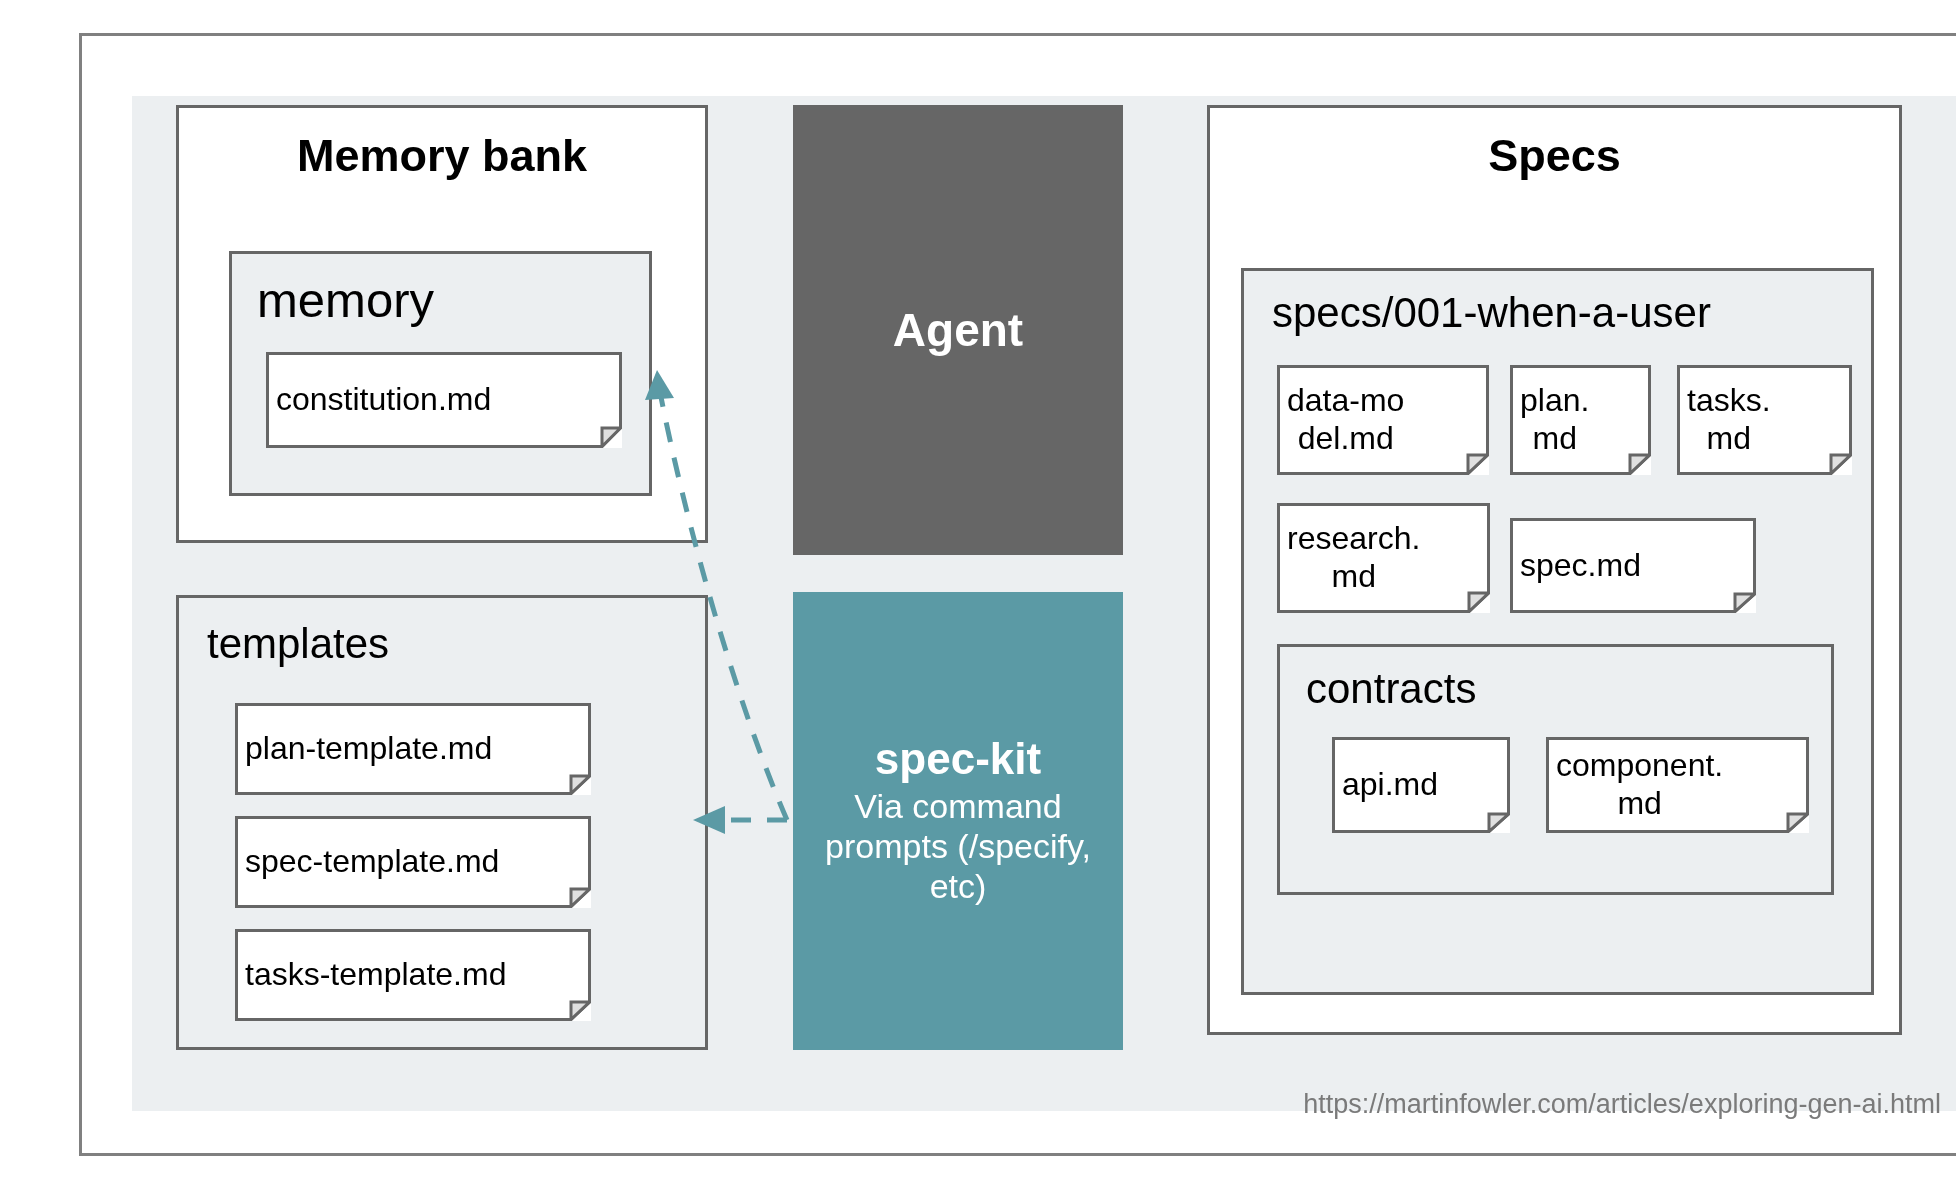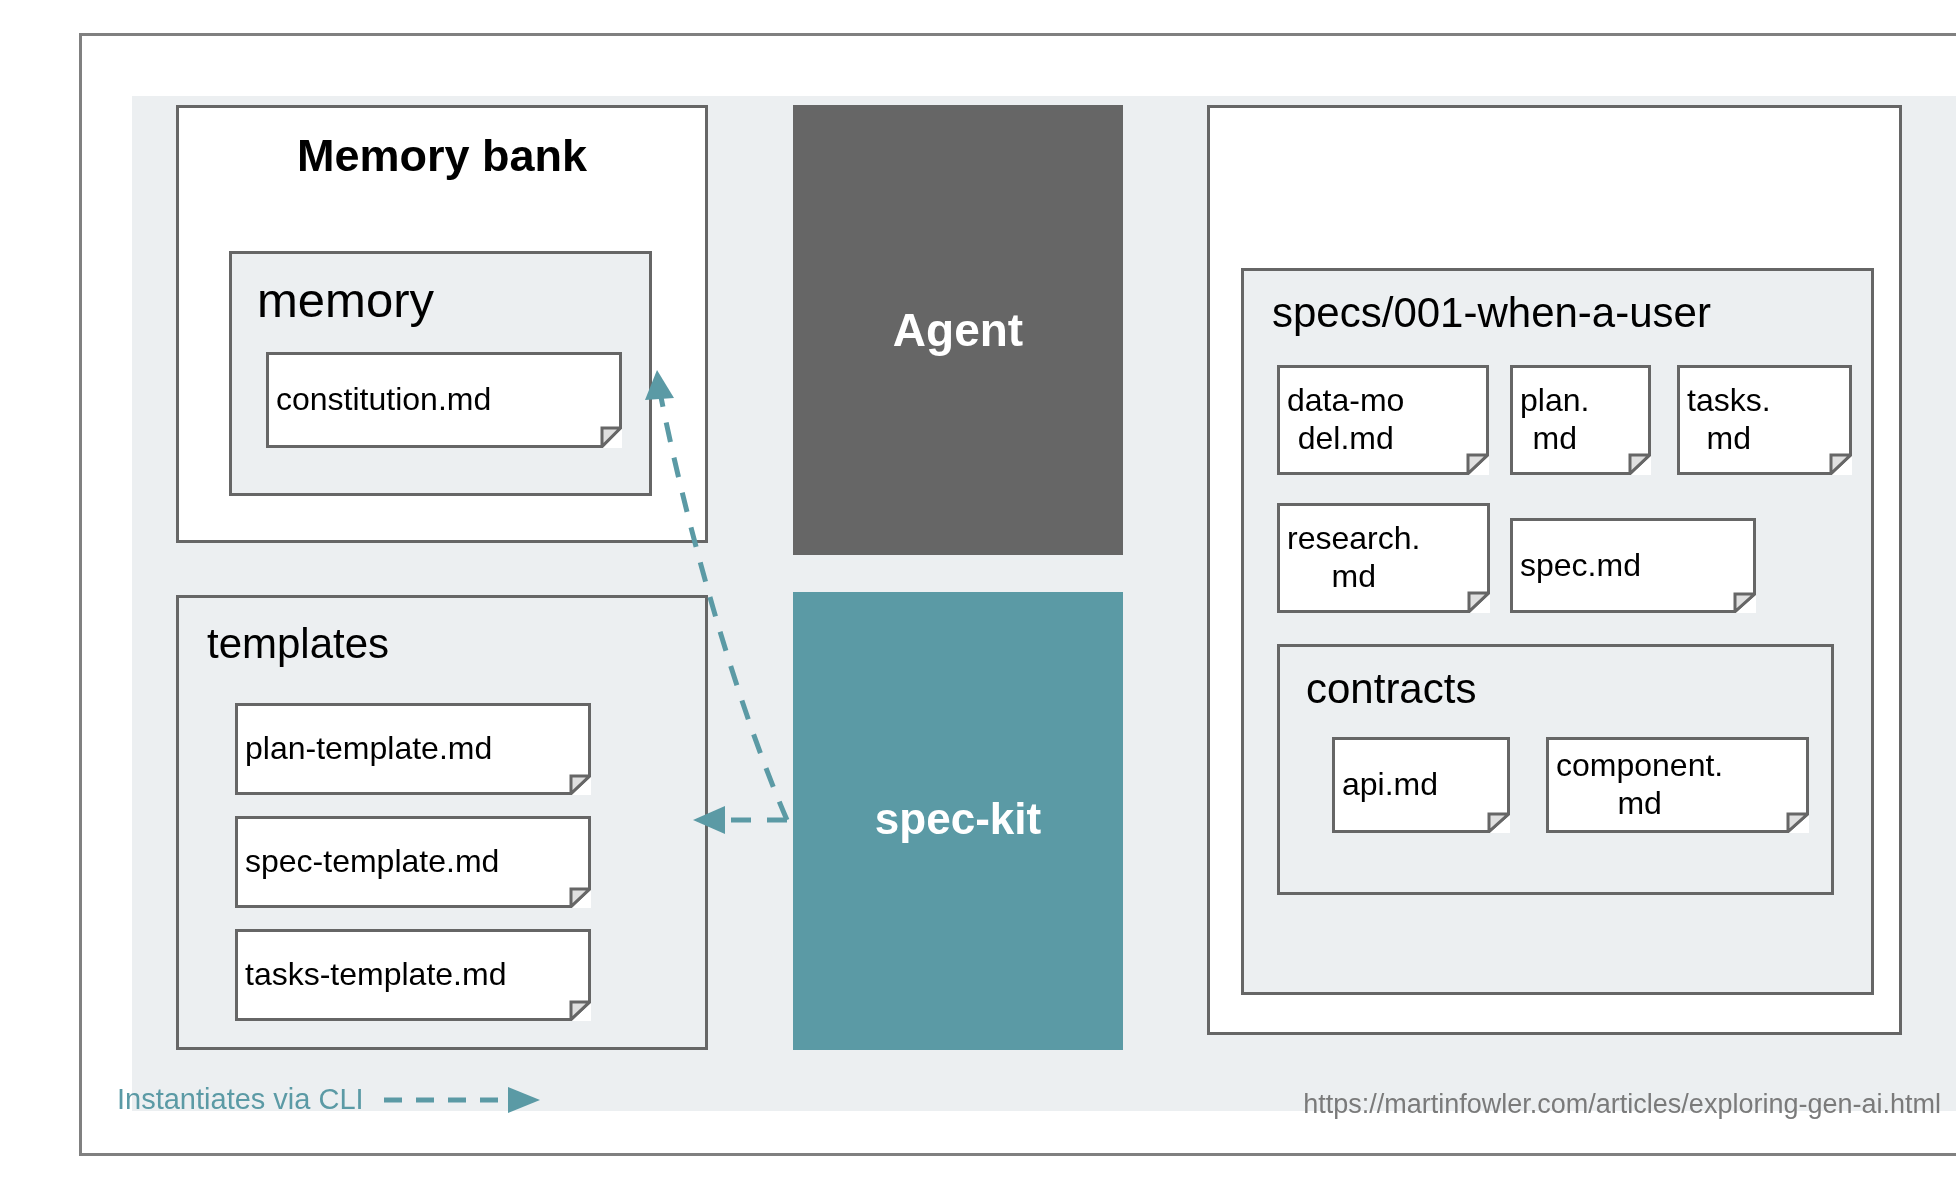--- a/index.html
+++ b/index.html
@@ -211,23 +211,25 @@
       <span class="doc-label">tasks-template.md</span>
     </div>
   </div>
 
   <div class="solidbox agent-box" style="left:748px; top:105px; width:330px; height:450px;">
     <div class="agent-label">Agent</div>
   </div>
 
   <div class="solidbox speckit-box" style="left:748px; top:592px; width:330px; height:458px;">
     <div class="speckit-title">spec-kit</div>
+    <div class="speckit-sub">Via command prompts (/specify, etc)</div>
   </div>
 
   <div class="group white" style="left:1162px; top:105px; width:695px; height:930px;">
+    <div class="group-title-center" style="top:22px; font-size:45px;">Specs</div>
 
     <div class="group tint" style="left:31px; top:160px; width:633px; height:727px;">
       <div class="group-title-left" style="left:28px; top:18px; font-size:42px;">specs/001-when-a-user</div>
 
       <div class="doc" style="left:33px; top:94px; width:212px; height:110px;">
         <svg class="doc-shape" viewBox="0 0 212 110" preserveAspectRatio="none">
           <path d="M1.5 1.5 H210.5 V90 L191 108.5 H1.5 Z" fill="#ffffff" stroke="#666666" stroke-width="3"></path>
           <path d="M210.5 90 L191 90 L191 108.5 Z" fill="#e0e0e0" stroke="#666666" stroke-width="3"></path>
         </svg>
         <span class="doc-label">data-mo
@@ -298,23 +300,16 @@
       <path d="M742 820 C 690 700, 640 520, 615 392" fill="none" stroke="#5b9aa5" stroke-width="5" stroke-dasharray="20 16" stroke-linecap="butt"></path>
       <polygon points="612,370 629,398 600,400" fill="#5b9aa5"></polygon>
     </g>
 
     <g>
       <path d="M742 820 L 668 820" fill="none" stroke="#5b9aa5" stroke-width="5" stroke-dasharray="20 16" stroke-linecap="butt"></path>
       <polygon points="648,820 680,806 680,834" fill="#5b9aa5"></polygon>
     </g>
   </svg>
 
-  <div class="legend">
-    <span class="legend-text">Instantiates via CLI</span>
-    <svg class="legend-arrow" width="160" height="26" viewBox="0 0 160 26">
-      <path d="M2 13 H126" stroke="#5b9aa5" stroke-width="5" fill="none" stroke-dasharray="18 14"></path>
-      <polygon points="158,13 126,0 126,26" fill="#5b9aa5"></polygon>
-    </svg>
-  </div>
 
   <div class="source-url">https://martinfowler.com/articles/exploring-gen-ai.html</div>
 
 </div>
 
 </body></html>

